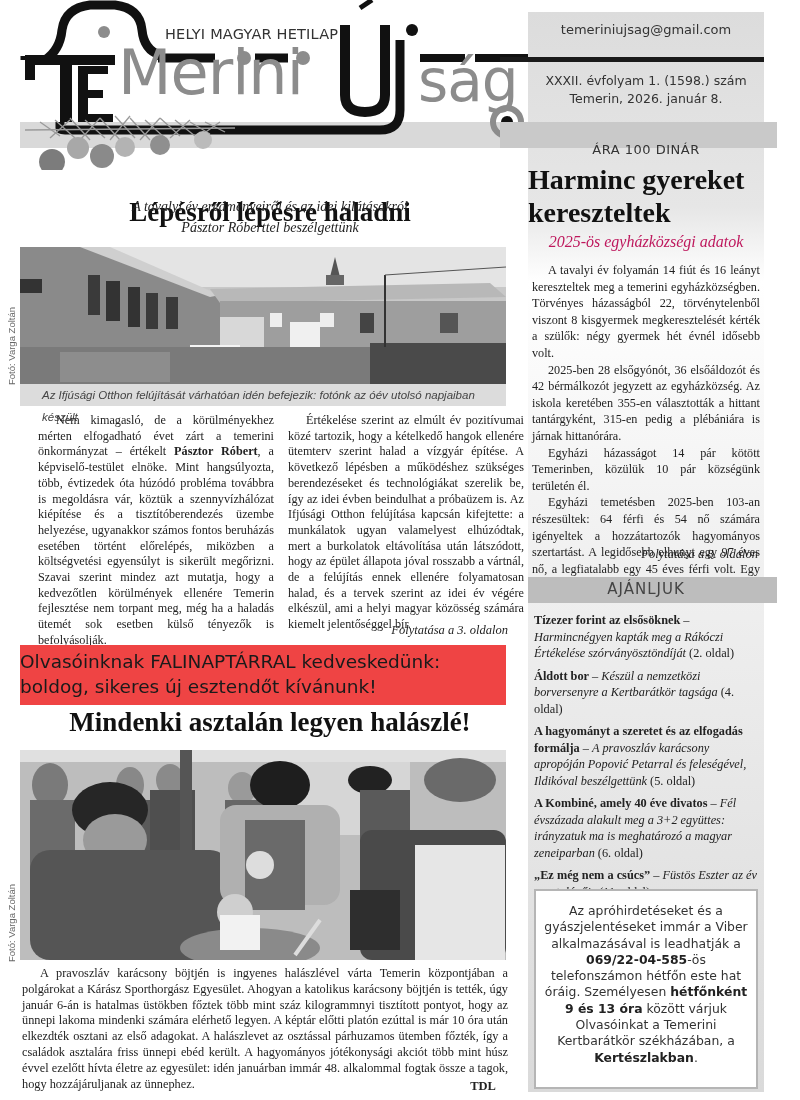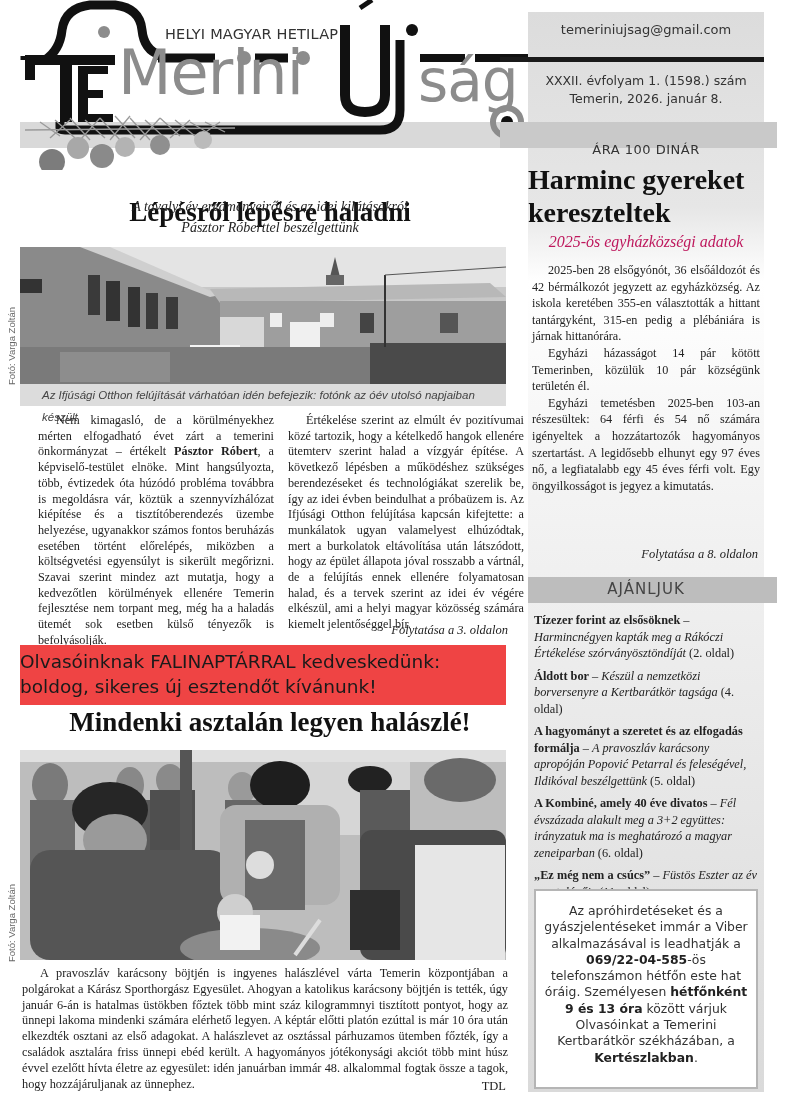--- a/index.html
+++ b/index.html
@@ -54,21 +54,21 @@
     .s1-col-a { left: 22px; }
     .s1-col-b { left: 272px; }
     .cont-left { position: absolute; left: 272px; top: 623px; width: 236px; text-align: right; font-style: italic; font-size: 12.5px; color: #222; }
 
     .calendar-band { position: absolute; left: 20px; top: 645px; width: 486px; height: 60px; background: #ef4444; text-align: left; font-family: "DejaVu Sans", sans-serif; font-size: 18.5px; line-height: 25px; padding-top: 4px; color: #1a1a1a; }
 
     .story3-title { position: absolute; left: 20px; top: 707px; width: 500px; text-align: center; font-weight: bold; font-size: 27px; color: #111; }
     .photo2 { position: absolute; left: 20px; top: 750px; width: 486px; height: 210px; overflow: hidden; background: #a0a0a0; }
     .story3-body { position: absolute; left: 22px; top: 966px; width: 486px; font-size: 12.3px; line-height: 15.8px; text-align: justify; color: #222; }
     .story3-body p { text-indent: 18px; }
-    .signature { position: absolute; left: 460px; top: 1079px; width: 46px; text-align: right; font-weight: normal; font-size: 12.5px; color: #222; }
+    .signature { position: absolute; left: 460px; top: 1079px; width: 46px; text-align: center; font-weight: bold; font-size: 12.5px; color: #222; }
   </style>
 </head>
 <body>
 
 <div class="masthead">
   <div class="logo-gray-band"></div>
 
   <div class="logo-frame">
     <svg class="logo-svg" width="540" height="150" viewBox="0 0 540 150">
 
@@ -143,20 +143,21 @@
 <div class="issue">
   <div>XXXII. évfolyam 1. (1598.) szám</div>
   <div>Temerin, 2026. január 8.</div>
 </div>
 <div class="price-band"></div>
 <div class="price">ÁRA 100 DINÁR</div>
 
 <h2 class="story2-title">Harminc gyereket kereszteltek</h2>
 <div class="story2-sub">2025-ös egyházközségi adatok</div>
 <div class="story2-body">
+  <p>A tavalyi év folyamán 14 fiút és 16 leányt kereszteltek meg a temerini egyházközségben. Törvényes házasságból 22, törvénytelenből viszont 8 kisgyermek megkeresztelését kérték a szülők: négy gyermek hét évnél idősebb volt.</p>
   <p>2025-ben 28 elsőgyónót, 36 elsőáldozót és 42 bérmálkozót jegyzett az egyházközség. Az iskola keretében 355-en választották a hittant tantárgyként, 315-en pedig a plébániára is járnak hittanórára.</p>
   <p>Egyházi házasságot 14 pár kötött Temerinben, közülük 10 pár községünk területén él.</p>
   <p>Egyházi temetésben 2025-ben 103-an részesültek: 64 férfi és 54 nő számára igényeltek a hozzátartozók hagyományos szertartást. A legidősebb elhunyt egy 97 éves nő, a legfiatalabb egy 45 éves férfi volt. Egy öngyilkosságot is jegyez a kimutatás.</p>
 </div>
 <div class="cont-right">Folytatása a 8. oldalon</div>
 
 <div class="ajanljuk-band"></div>
 <div class="ajanljuk-label">AJÁNLJUK</div>
 <div class="recs">
   <div class="rec"><b>Tízezer forint az elsősöknek</b><span> – </span><i>Harmincnégyen kapták meg a Rákóczi Értékelése szórványösztöndíját</i><span> (2. oldal)</span></div>

